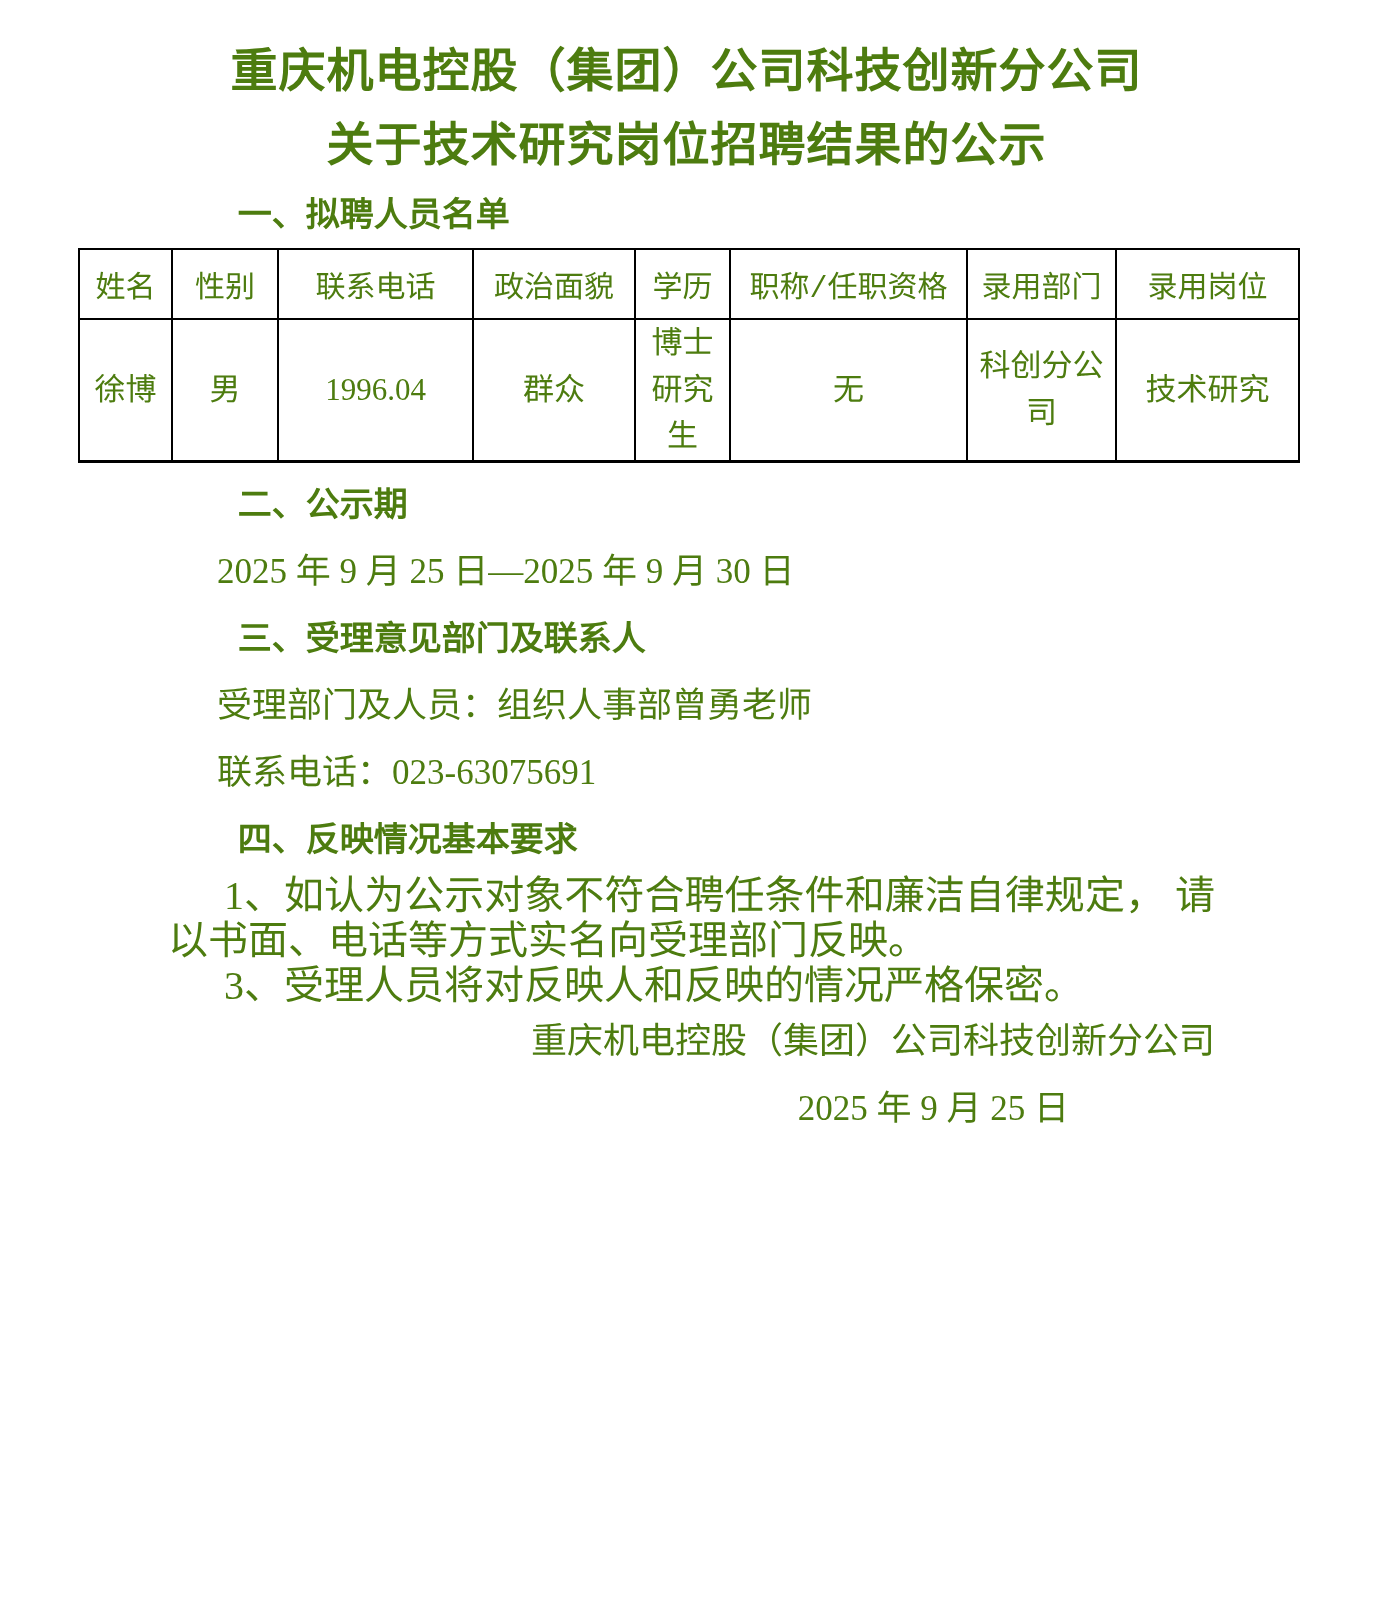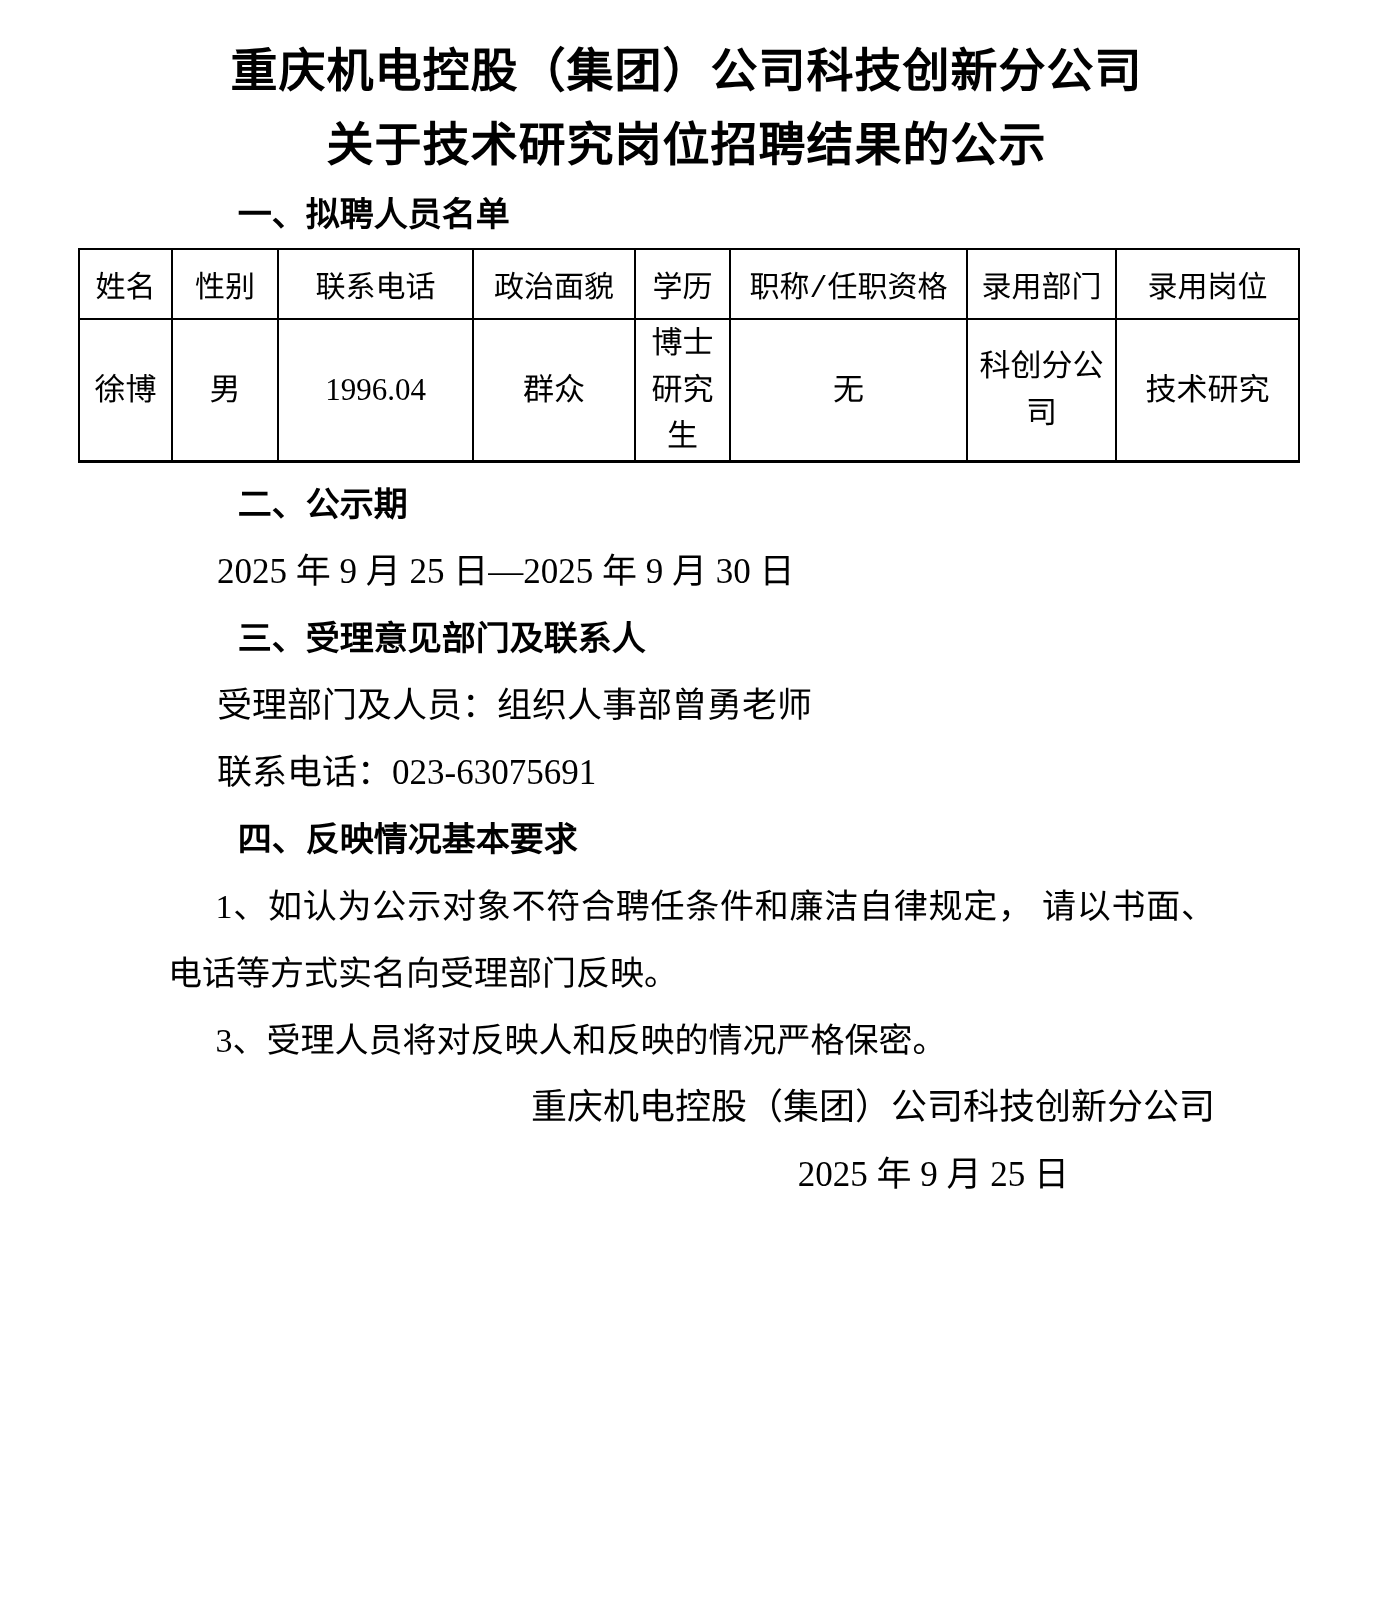--- a/index.html
+++ b/index.html
@@ -2,21 +2,21 @@
 <html lang="zh-CN"><head>
 <meta charset="utf-8">
 <style>
   * { margin: 0; padding: 0; box-sizing: border-box; }
   html, body { background: #ffffff; }
   .page {
     position: relative;
     width: 1373px;
     height: 1216px;
     background: #ffffff;
-    color: #000000;
+    color: #4d7c0f;
     font-family: "Liberation Serif", "DejaVu Serif", serif;
     overflow: hidden;
   }
   .title-block {
     padding-top: 34px;
     text-align: center;
   }
   .title-line {
     font-size: 47px;
     line-height: 74px;
@@ -73,22 +73,22 @@
     text-align: center;
     vertical-align: middle;
     padding: 0 8px;
   }
   .text-line {
     font-size: 35px;
     line-height: 67px;
     text-indent: 1.4em;
   }
   .req-item {
-    font-size: 34px;
-    line-height: 67px;
+    font-size: 40px;
+    line-height: 45px;
     text-indent: 1.4em;
     text-align: justify;
     text-justify: inter-character;
   }
   .signature-line {
     font-size: 36px;
     line-height: 67px;
     text-align: right;
   }
   .signature-date {

